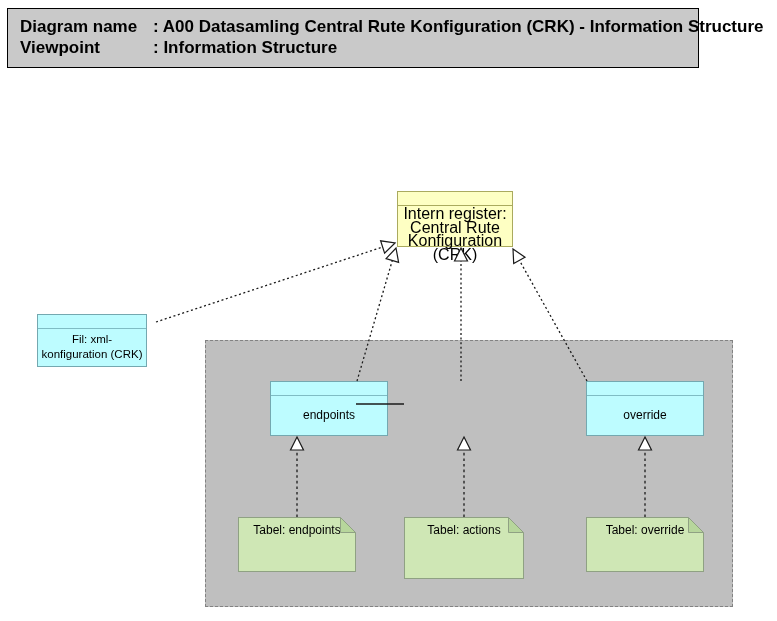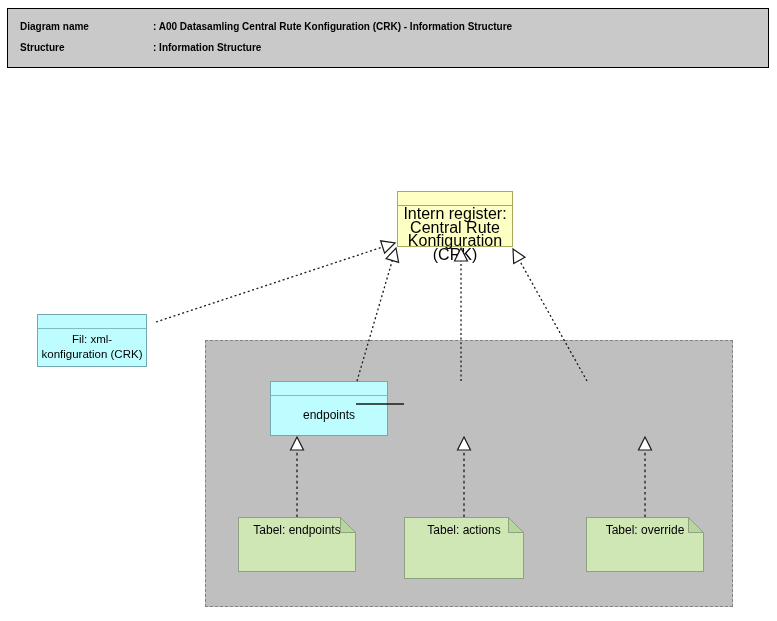--- a/index.html
+++ b/index.html
@@ -13,23 +13,23 @@
   html,body{margin:0;padding:0;background:#ffffff;}
   #canvas{
     position:relative; width:777px; height:621px; background:#ffffff;
     font-family:"Liberation Sans","DejaVu Sans",sans-serif; color:var(--text);
     overflow:hidden;
   }
   .abs{position:absolute; box-sizing:border-box;}
 
   
   #header{
-    left:7px; top:8px; width:762px; height:60px;
+    left:7px; top:8px; width:692px; height:60px;
     background:var(--header-bg); border:1px solid var(--header-border);
-    font-weight:bold; font-size:10px; line-height:21px;
+    font-weight:bold; font-size:17px; line-height:21px;
     padding:7px 8px 12px 12px;
   }
   .hrow{white-space:nowrap;}
   .hlabel{display:inline-block; width:133px;}
 
   
   .cbox{ text-align:center; font-size:12px;}
   .cbox .strip{height:13px; border-bottom:1px solid;}
   .databox{background:var(--data-fill); border:1px solid var(--data-border);}
   .databox .strip{border-bottom-color:var(--data-sep);}
@@ -77,21 +77,21 @@
   .assoc{fill:none; stroke-width:1.5;}
   .head{fill:#ffffff; stroke-width:1.2;}
 </style>
 </head>
 <body>
 
 <div id="canvas">
 
   <div id="header" class="abs">
     <div class="hrow"><span class="hlabel">Diagram name</span><span>: A00 Datasamling Central Rute Konfiguration (CRK) - Information Structure</span></div>
-    <div class="hrow"><span class="hlabel">Structure</span><span>: Information Structure</span></div>
+    <div class="hrow"><span class="hlabel">Viewpoint</span><span>: Information Structure</span></div>
   </div>
 
   <div id="db-tab" class="abs">
     <span>DB: crk</span>
   </div>
   <div id="db-body" class="abs"></div>
 
   <div id="intern-register" class="abs cbox register">
     <div class="strip"></div>
     <div class="lbl">Intern register:
@@ -101,20 +101,24 @@
 
   <div id="fil-xml" class="abs cbox databox">
     <div class="strip"></div>
     <div class="lbl">Fil: xml-
 konfiguration (CRK)</div>
   </div>
 
   <div id="endpoints" class="abs cbox databox one-line">
     <div class="strip"></div>
     <div class="lbl">endpoints</div>
+  </div>
+  <div id="override" class="abs cbox databox one-line">
+    <div class="strip"></div>
+    <div class="lbl">override</div>
   </div>
 
   <div id="note-endpoints" class="abs note">
     <span class="lbl">Tabel: endpoints</span>
     <svg class="fold" viewBox="0 0 16 16">
       <path d="M0,0 L16,0 L16,16 Z" fill="#bfbfbf" stroke="none"></path>
       <path d="M0.5,0.5 L15.5,15.5 L0.5,15.5 Z" fill="#b7d69c" stroke="#8fa183" stroke-width="1"></path>
     </svg>
   </div>
   <div id="note-actions" class="abs note">

